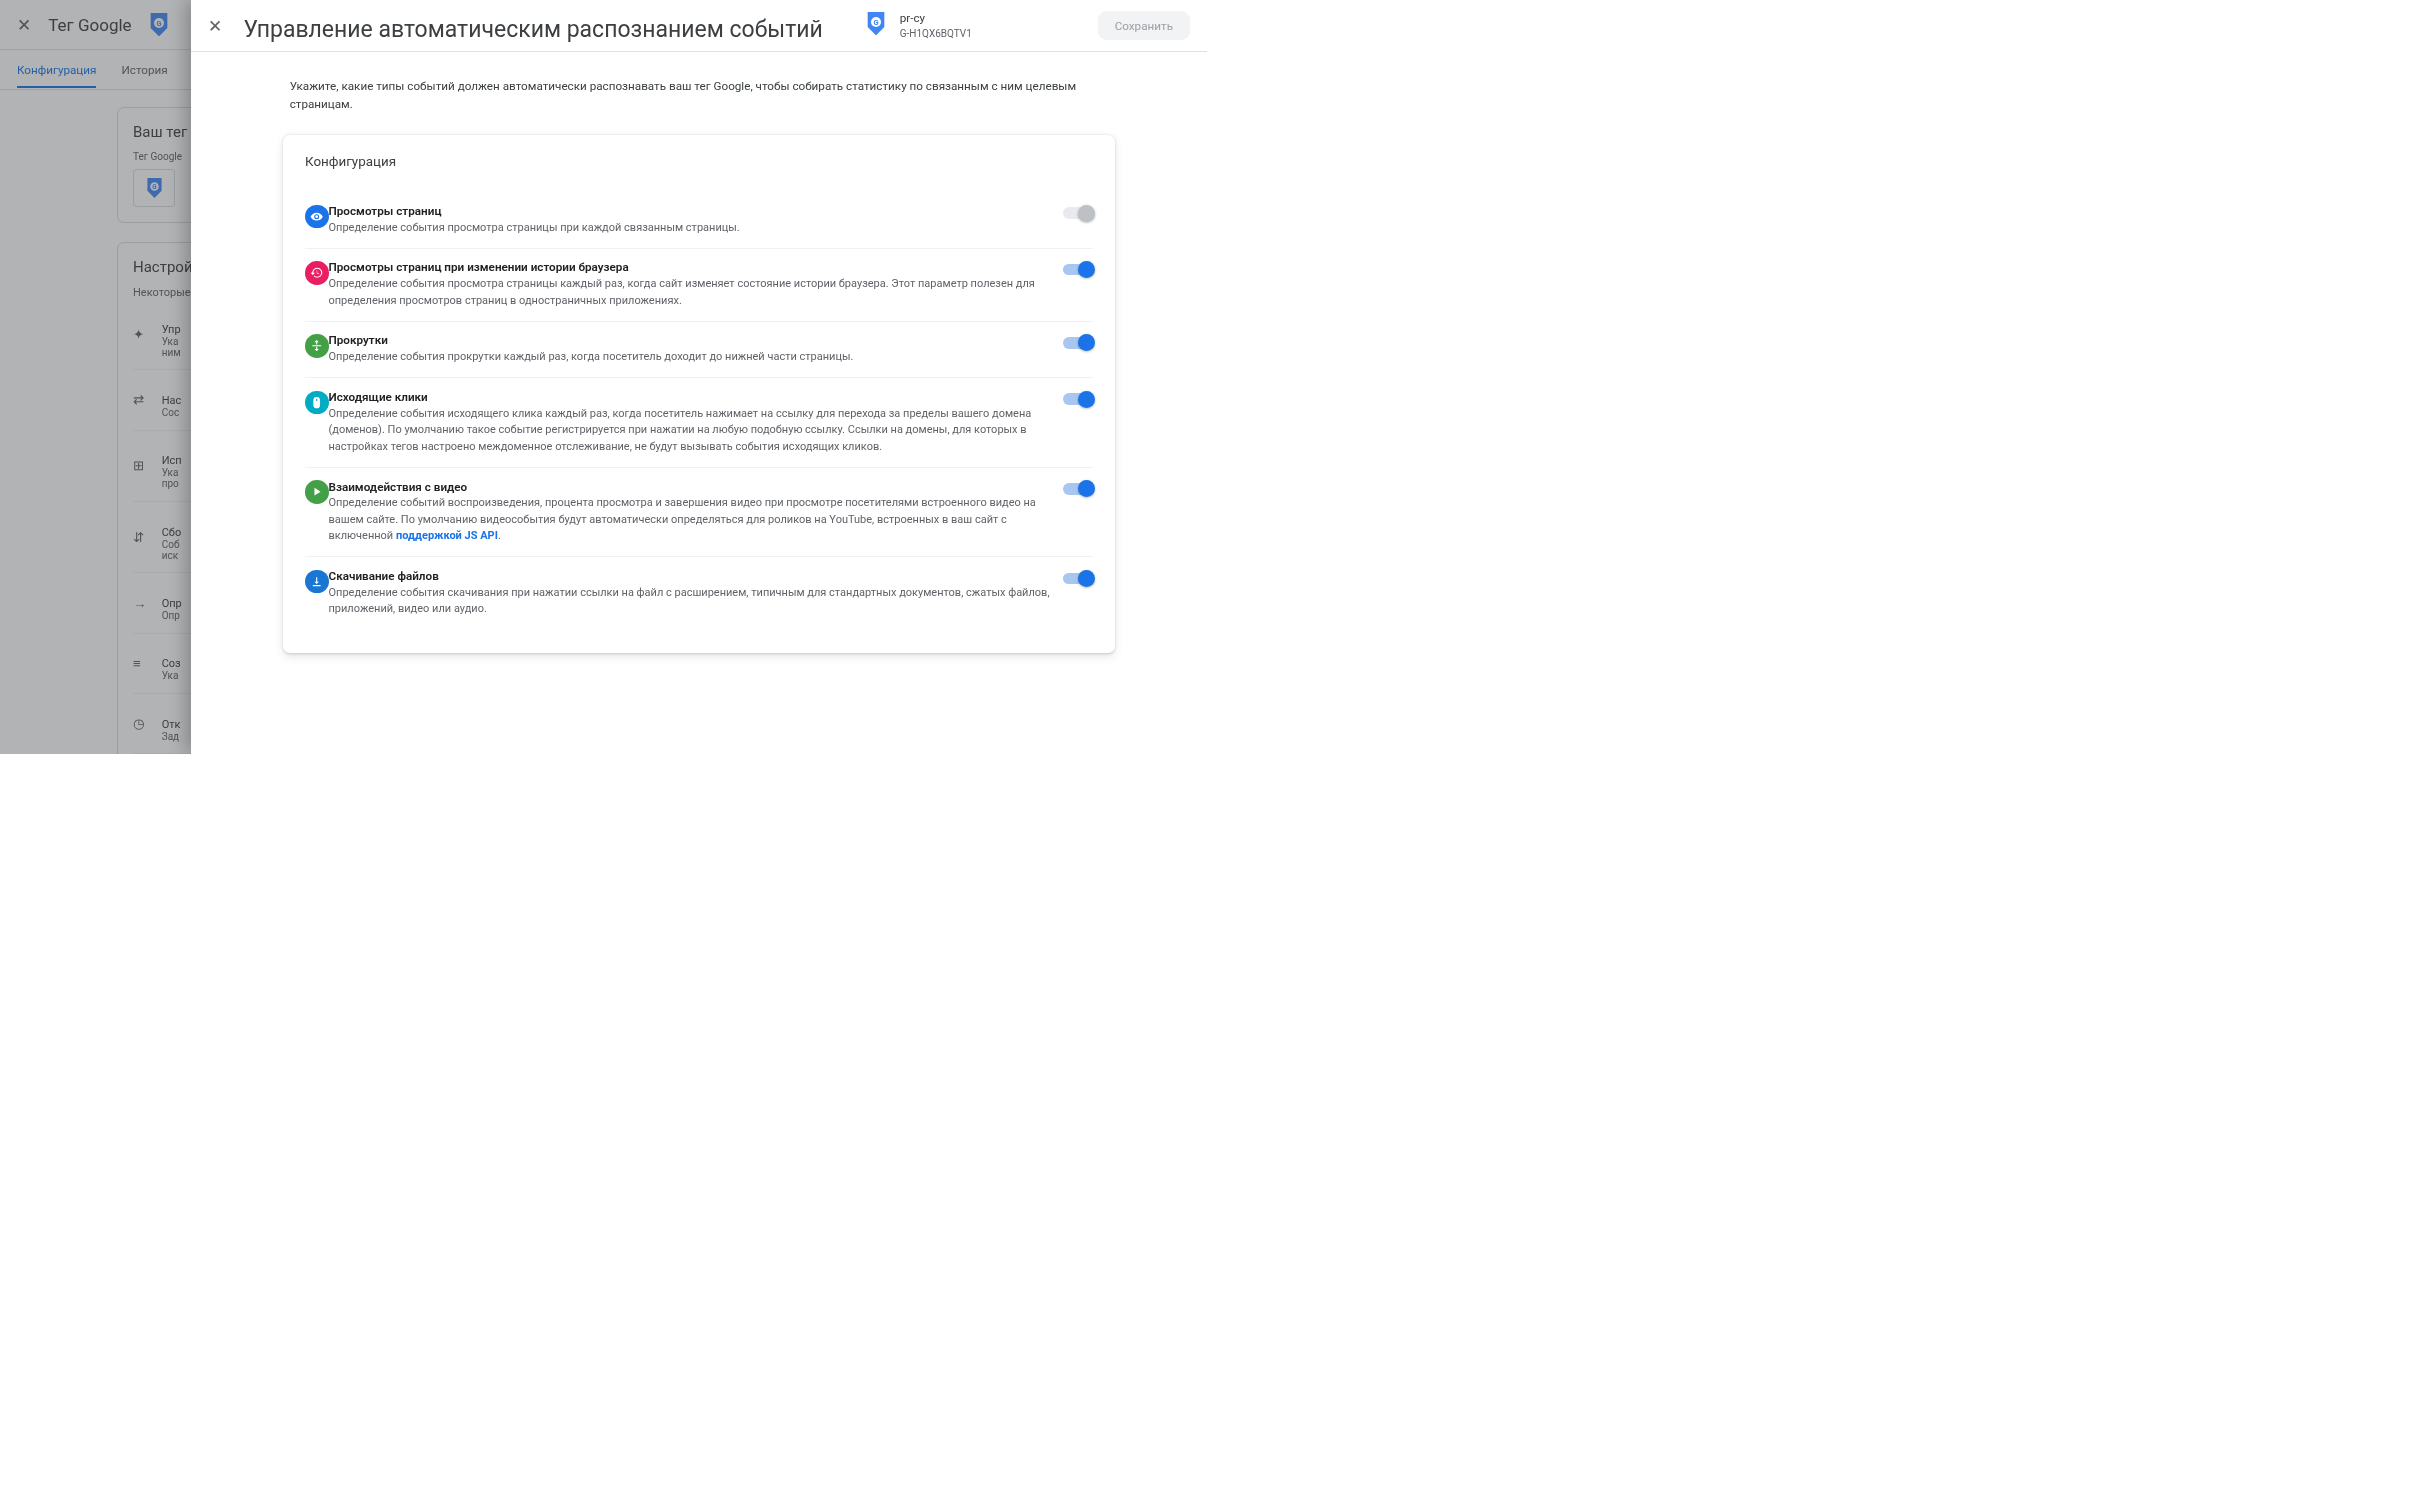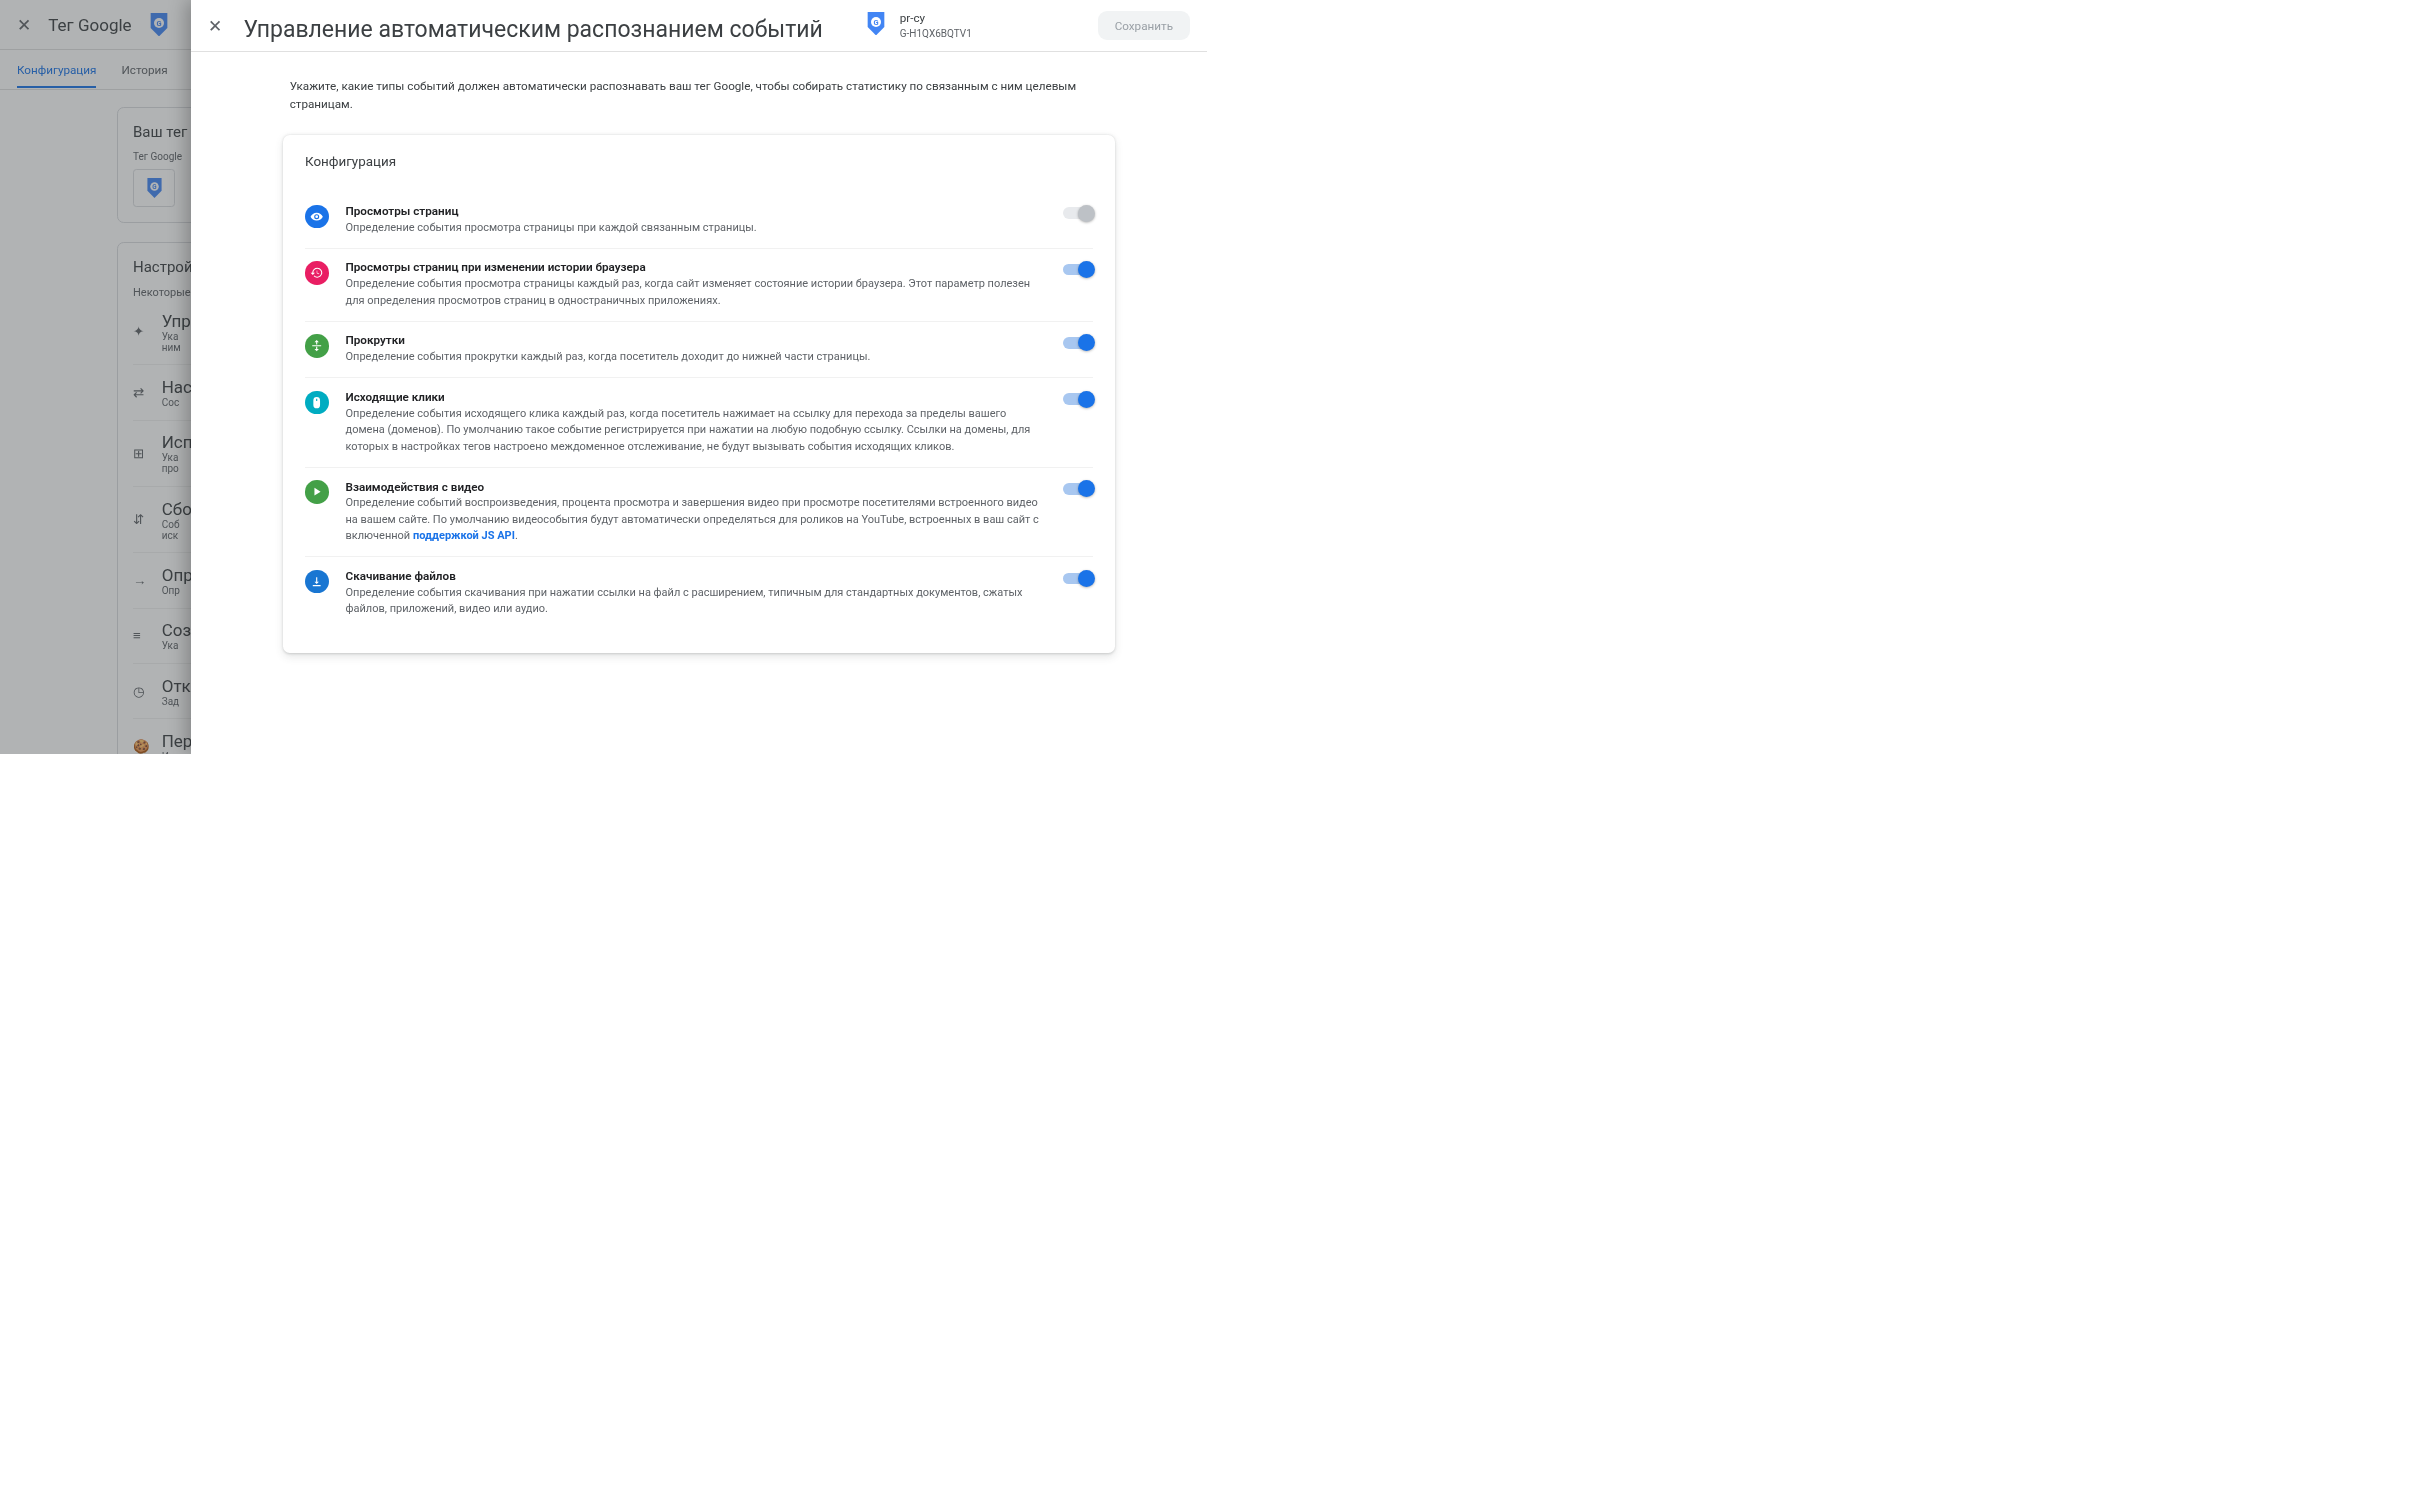--- a/index.html
+++ b/index.html
@@ -16,21 +16,21 @@
 .bg-tab.active::after { content: ''; position: absolute; bottom: 0; left: 0; right: 0; height: 2.5px; background: #1a73e8; }
 .bg-content { padding: 17px 117px; }
 .bg-card { border: 0.8px solid #dadce0; border-radius: 6.7px; padding: 15px; margin-bottom: 18.4px; }
 .bg-card-title { font-size: 15px; color: #3c4043; margin-bottom: 10px; }
 .bg-card-sub { font-size: 11px; color: #5f6368; }
 .bg-tag-label { font-size: 10px; color: #5f6368; margin-bottom: 6.7px; }
 .bg-tag-box { display: inline-flex; align-items: center; padding: 8.4px 11.7px; border: 0.8px solid #dadce0; border-radius: 3.4px; gap: 8.4px; }
 .bg-settings-list .row { display: flex; align-items: center; gap: 11.7px; padding: 11.7px 0; border-top: 0.8px solid #f0f0f0; }
 .bg-settings-list .row:first-child { border-top: none; }
 .bg-settings-list .icon { width: 17px; color: #5f6368; }
-.bg-settings-list .txt { font-size: 17px; color: #3c4043; }
+.bg-settings-list .txt { font-size: 11px; color: #3c4043; margin-top: 12px; }
 .bg-settings-list .sub { font-size: 10px; color: #5f6368; }
 
 
 .overlay { position: absolute; inset: 0; background: rgba(60,64,67,0.4); }
 
 
 .modal { position: absolute; left: 191px; right: 0; top: 0; bottom: 0; background: #fff; box-shadow: -5px 0 17px rgba(0,0,0,0.25); display: flex; flex-direction: column; }
 .modal-header { height: 52px; display: flex; align-items: center; padding: 0 17px; gap: 18.4px; border-bottom: 0.8px solid #e0e0e0; }
 .modal-close { font-size: 17px; color: #5f6368; cursor: pointer; width: 17px; }
 .modal-title { font-size: 23px; color: #3c4043; font-weight: 400; flex: 0 0 auto; margin-top: 8px; }
@@ -39,21 +39,21 @@
 .property-tag-icon { width: 23.5px; height: 27px; }
 .property-name { font-size: 11.7px; color: #3c4043; line-height: 1.3; }
 .property-id { font-size: 10px; color: #5f6368; line-height: 1.3; }
 .save-btn { background: #f1f3f4; color: #9aa0a6; border: none; padding: 7.5px 17px; border-radius: 9px; font-size: 11.7px; cursor: pointer; }
 
 .modal-body { flex: 1; overflow-y: auto; padding: 25px 92px; }
 .modal-desc { font-size: 11.7px; color: #3c4043; line-height: 1.55; padding: 0 6.7px 22px; }
 .config-card { background: #fff; border-radius: 6.7px; box-shadow: 0 0.8px 2.5px rgba(60,64,67,0.2), 0 3.4px 8.4px rgba(60,64,67,0.12); padding: 18.4px 22px 23.5px; }
 .config-card-title { font-size: 13.4px; color: #3c4043; margin-bottom: 23.5px; }
 
-.event-row { display: flex; align-items: flex-start; gap: 17px; padding: 11.7px 0; }
+.event-row { display: flex; align-items: flex-start; padding: 11.7px 0; }
 .event-row + .event-row { border-top: 0.8px solid #f1f1f1; }
 .event-icon { width: 23.5px; height: 23.5px; border-radius: 50%; display: flex; align-items: center; justify-content: center; flex: 0 0 23.5px; margin-top: 0.8px; }
 .event-icon svg { width: 13.4px; height: 13.4px; fill: #fff; }
 .event-text { flex: 1; }
 .event-title { font-size: 11.7px; color: #202124; font-weight: 600; margin-bottom: 1.7px; }
 .event-desc { font-size: 11px; color: #5f6368; line-height: 1.5; }
 .event-desc a { color: #1a73e8; text-decoration: none; font-weight: bold; }
 
 .toggle { width: 30px; height: 11.7px; border-radius: 6.7px; position: relative; flex: 0 0 30px; margin-top: 3.4px; cursor: pointer; }
 .toggle::after { content: ''; position: absolute; width: 17px; height: 17px; border-radius: 50%; top: -2.5px; box-shadow: 0 0.8px 2.5px rgba(0,0,0,0.3); }

